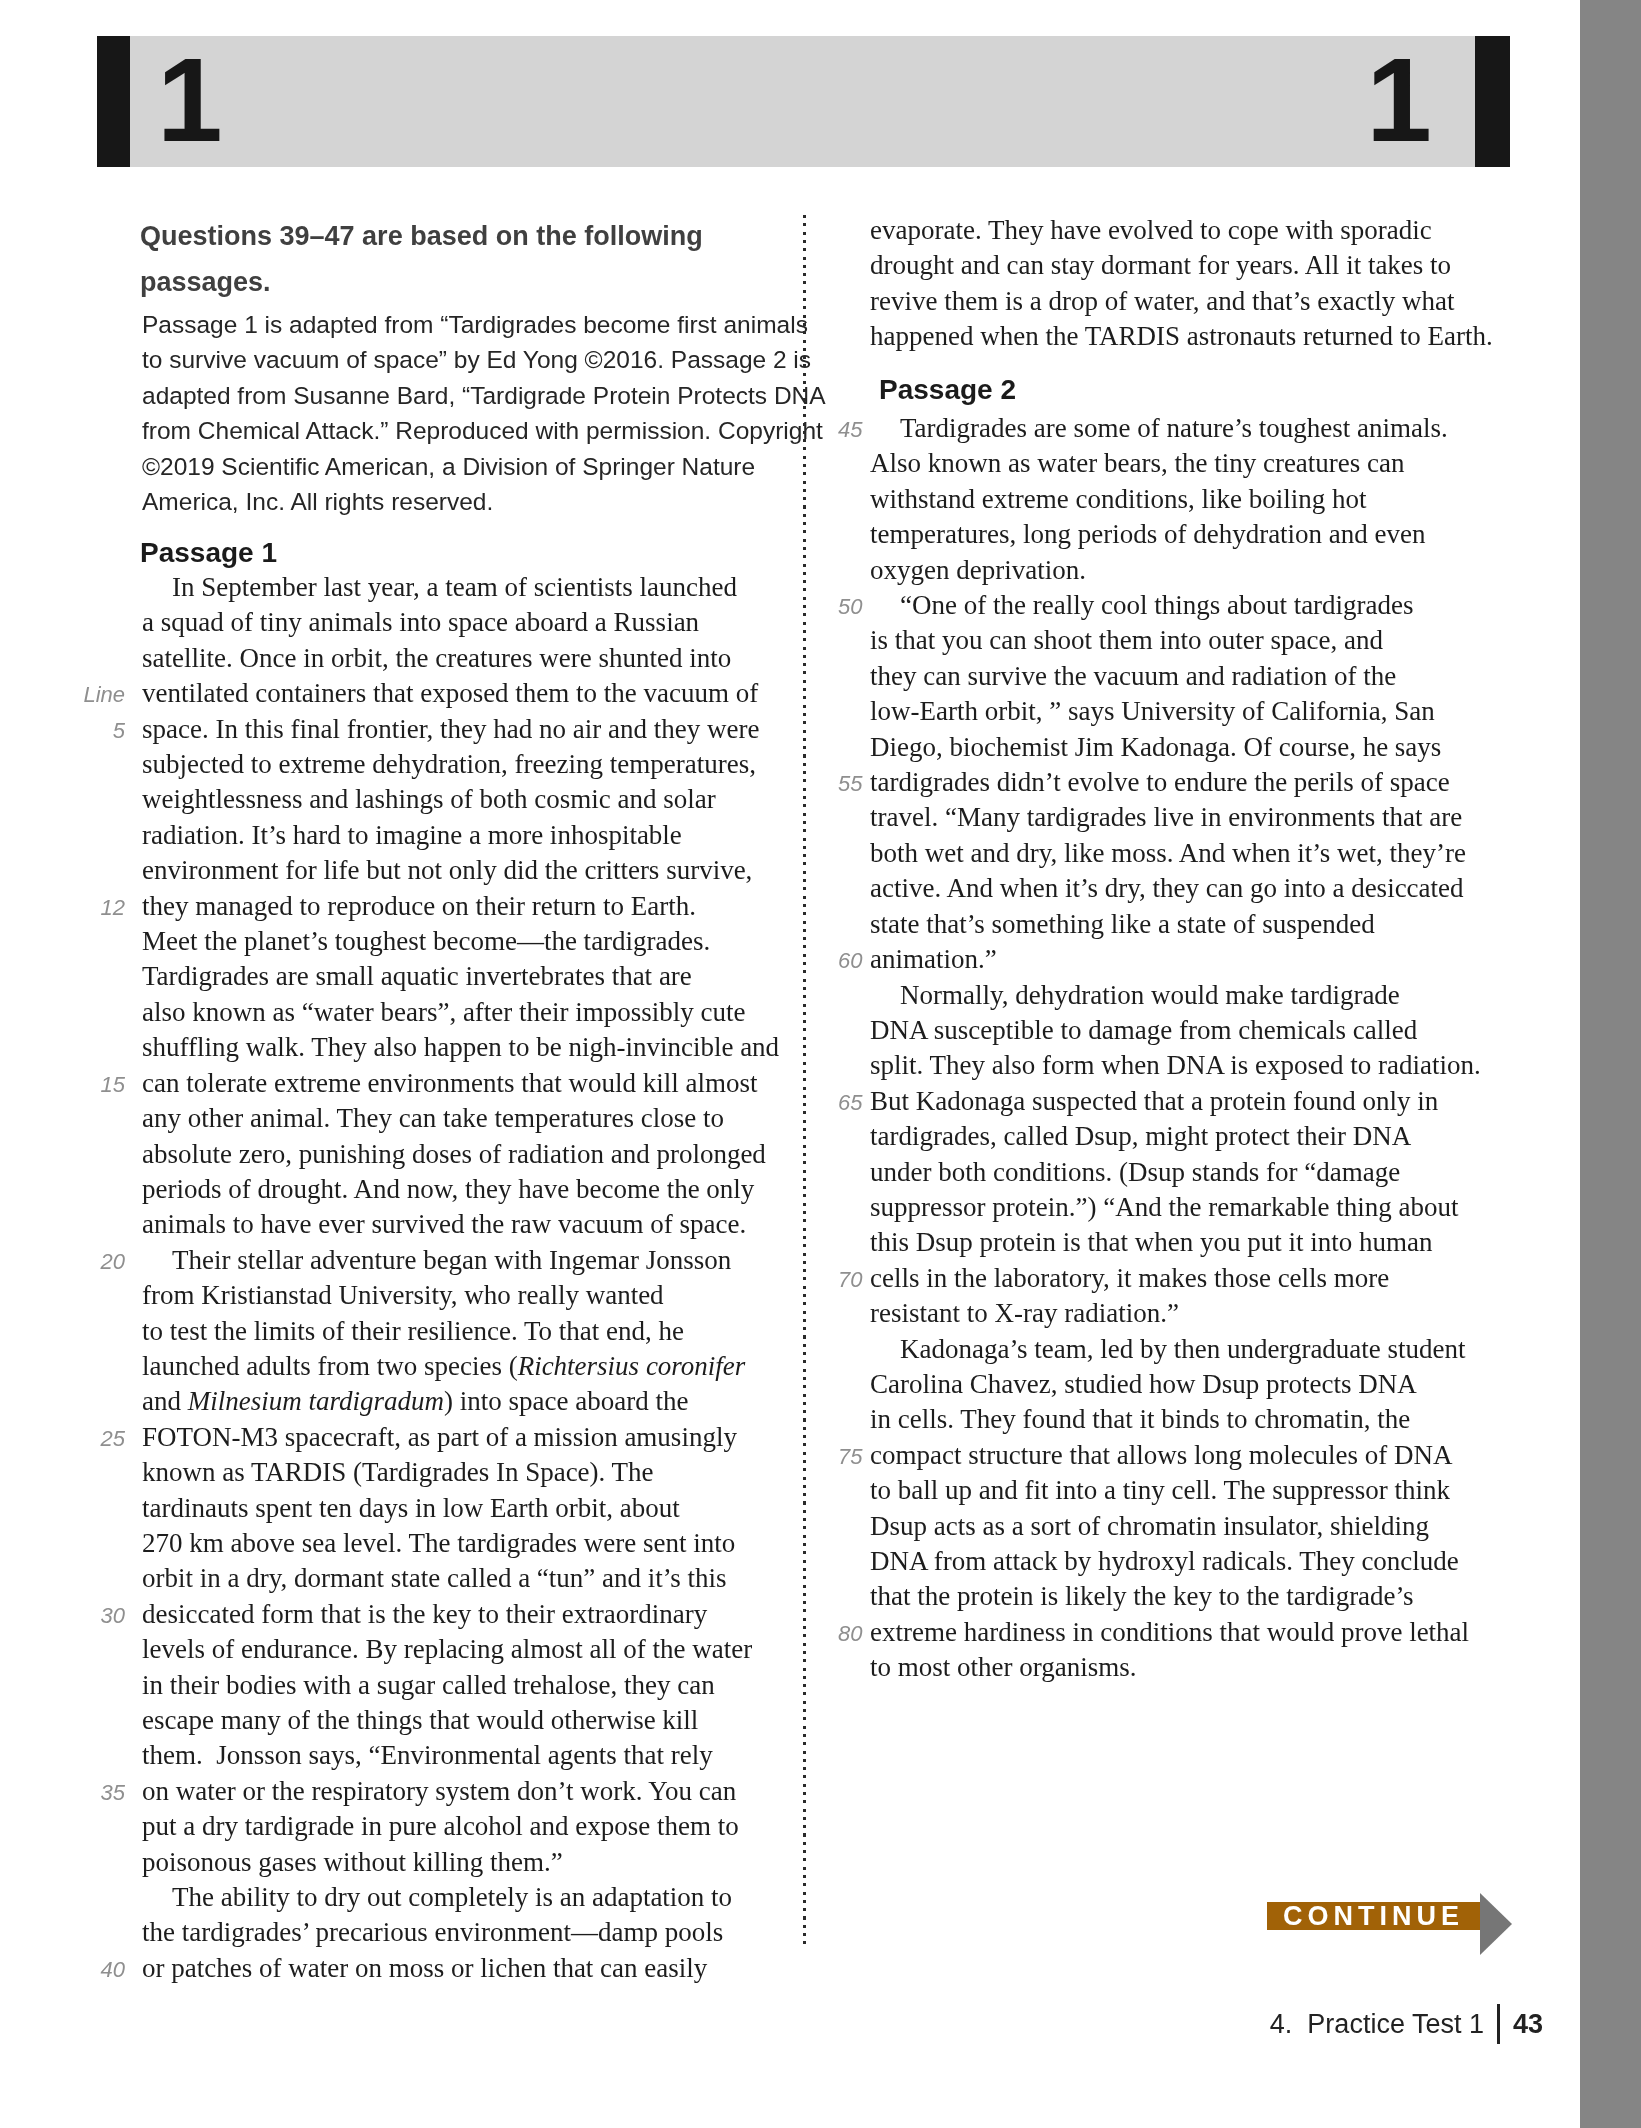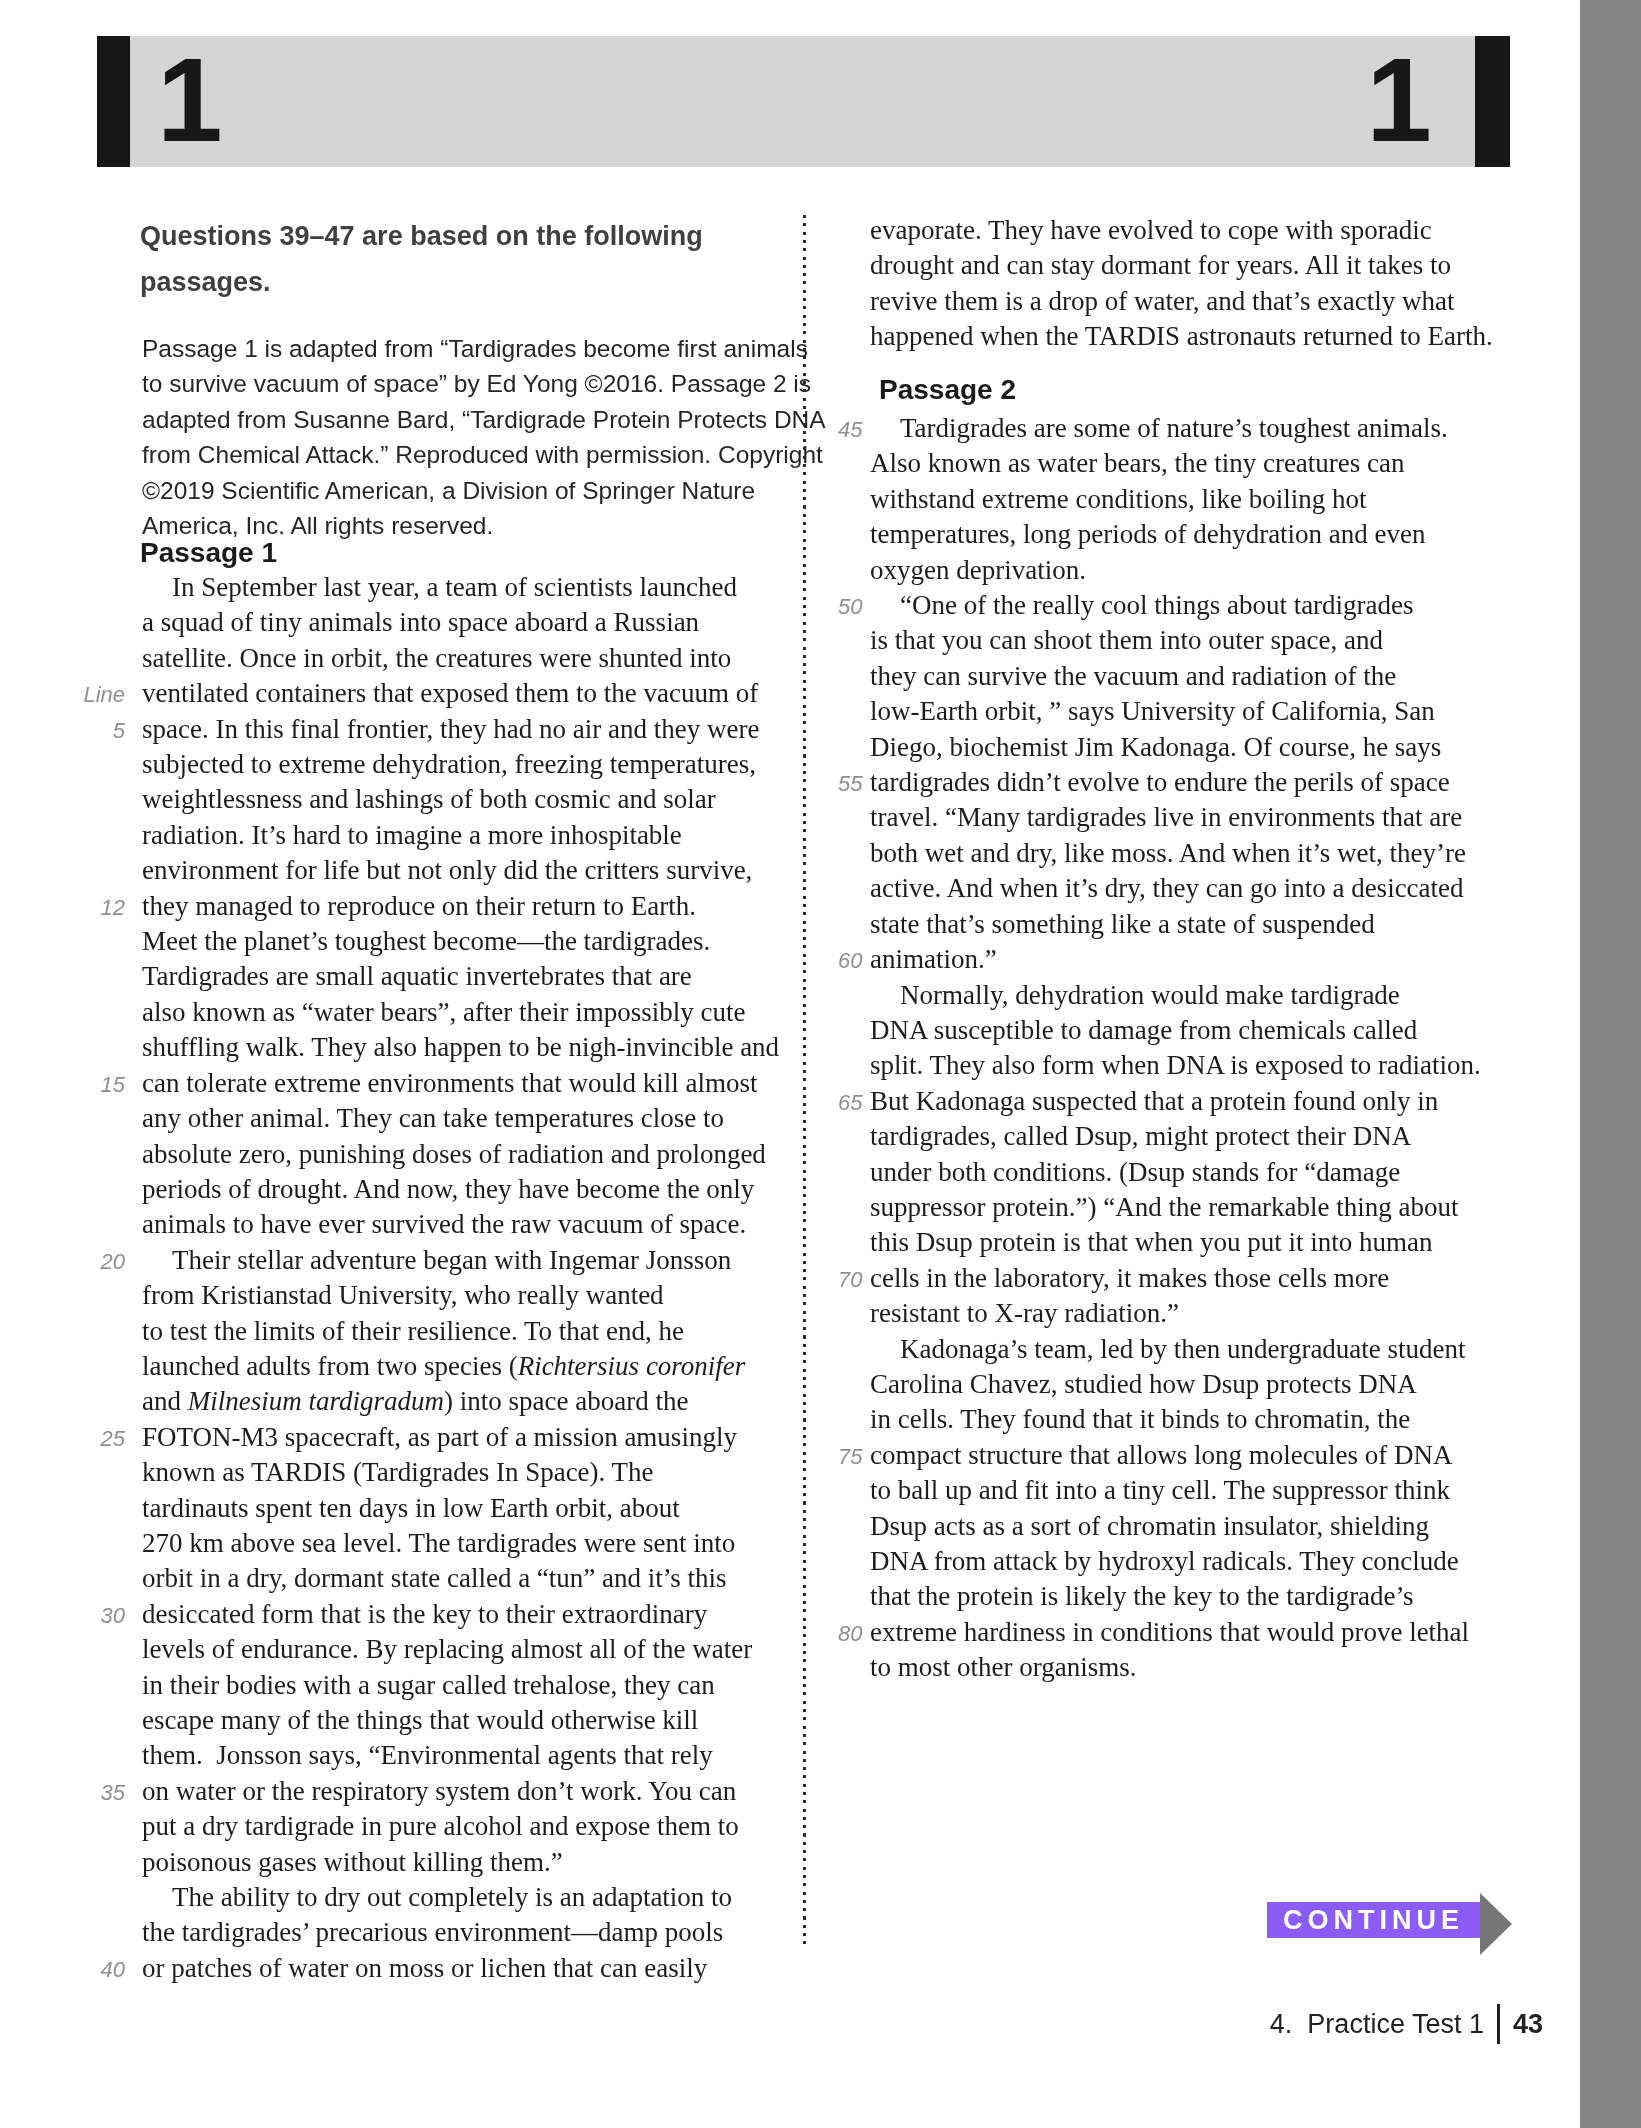--- a/index.html
+++ b/index.html
@@ -13,21 +13,21 @@
   .bbar.left{left:0;width:33px;}
   .bbar.right{right:0;width:35px;}
   .bignum{position:absolute;top:-4px;height:131px;line-height:136px;font-weight:bold;
           font-size:118px;color:#171717;}
   .bignum.left{left:60px;}
   .bignum.right{right:78px;}
 
   
   .qhead{position:absolute;left:140px;top:213px;font-weight:bold;font-size:27px;
          line-height:46px;color:#404040;}
-  .attr{position:absolute;left:142px;top:307px;margin-top:24px;}
+  .attr{position:absolute;left:142px;top:307px;}
   .attr .pline{height:35.2px;display:flex;align-items:baseline;}
   .attr .txt{margin-left:0;font-family:"Liberation Sans",sans-serif;font-size:24.5px;
              line-height:35.2px;color:#262626;white-space:pre;}
 
   .ptitle{position:absolute;font-weight:bold;font-size:28px;color:#1b1b1b;}
   .p1{left:140px;top:537px;}
   .p2{left:868px;top:374px;margin-left:11px;}
 
   
   .lines .pline{display:flex;align-items:baseline;height:35.42px;}
@@ -42,21 +42,21 @@
   .col2a{position:absolute;left:838px;top:213px;}
   .col2b{position:absolute;left:838px;top:411px;}
   .col2a .gut,.col2b .gut{width:20px;}
   .col2a .txt,.col2b .txt{margin-left:12px;}
 
   .divider{position:absolute;left:803px;top:215px;width:3px;height:1735px;
            background:repeating-linear-gradient(to bottom,#2a2a2a 0 3px,transparent 3px 8.3px);}
 
   
   .continue{position:absolute;left:1267px;top:1893px;width:246px;height:62px;cursor:pointer;}
-  .cbar{position:absolute;left:0;top:9px;width:213px;height:36px;background:#8b5cf6;color:#ffffff;
+  .cbar{position:absolute;left:0;top:9px;width:213px;height:28px;background:#a16207;color:#ffffff;
         font-weight:bold;font-size:27px;letter-spacing:5px;display:flex;align-items:center;
         justify-content:center;}
   .chev{position:absolute;left:213px;top:0;width:0;height:0;border-top:31px solid transparent;
         border-bottom:31px solid transparent;border-left:32px solid #767676;}
 
   
   .footer{position:absolute;top:2004px;left:1240px;width:303px;display:flex;align-items:center;
           justify-content:flex-end;gap:13px;font-size:27px;color:#222222;}
   .chap{white-space:pre;margin-left:18px;}
   .fsep{width:3px;height:40px;background:#222222;}

